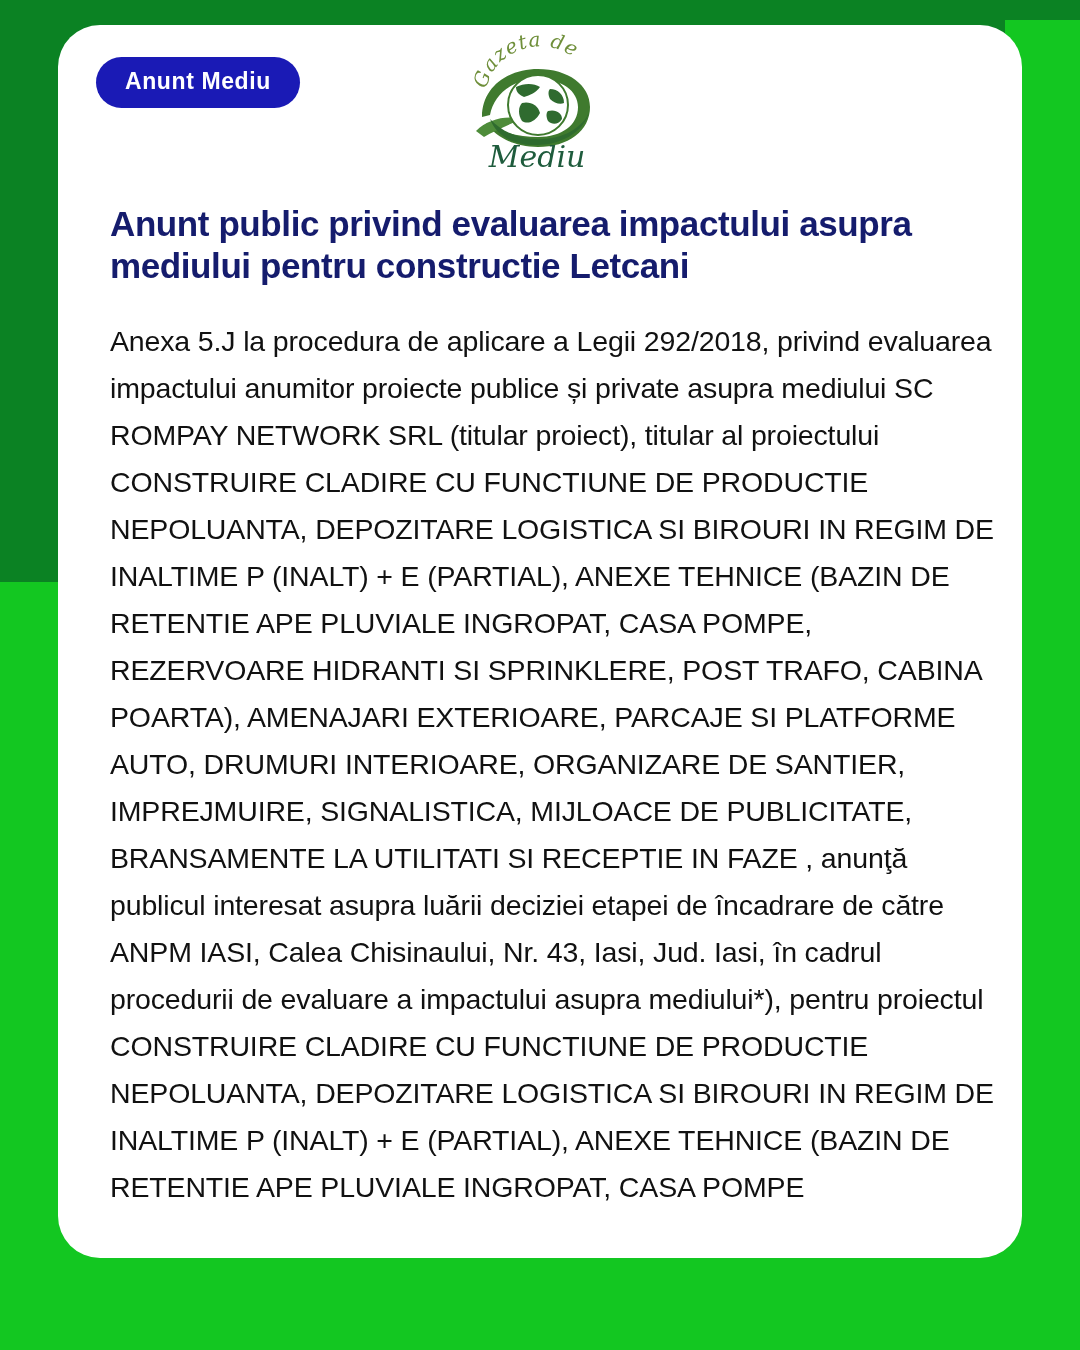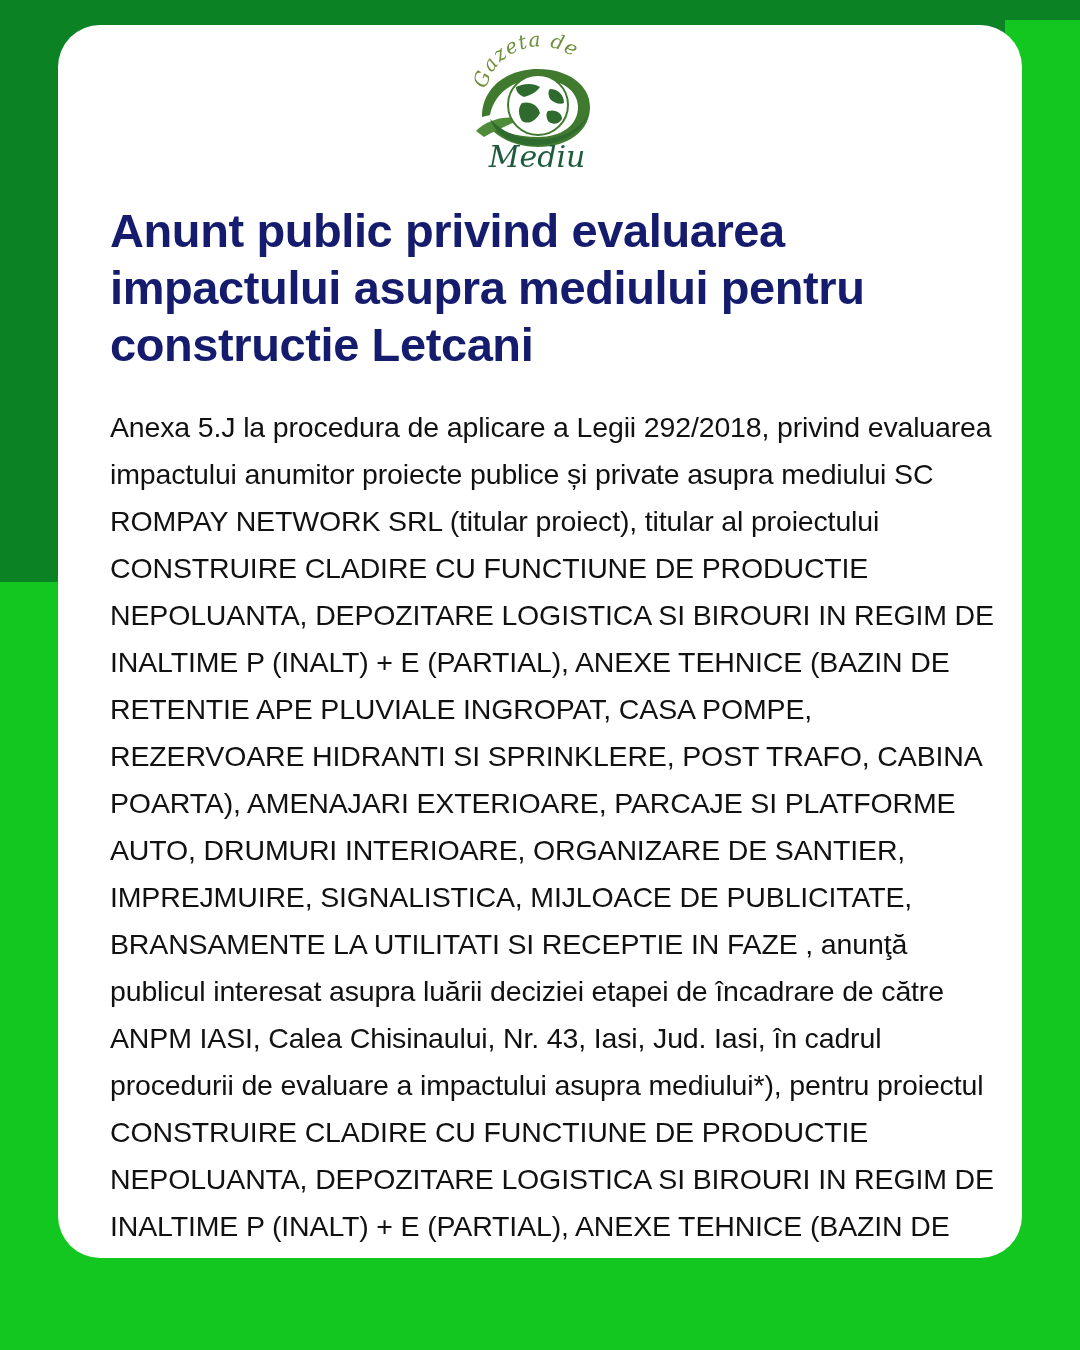--- a/index.html
+++ b/index.html
@@ -61,21 +61,21 @@
     position:absolute;
     left:406px; top:8px;
     width:147px; height:140px;
   }
   #logo svg { display:block; width:147px; height:140px; }
 
   
   #title {
     margin:28px 40px 12px 52px;
     color:#151c6d;
-    font-size:47px;
+    font-size:35px;
     line-height:1.21;
     font-weight:800;
     letter-spacing:-0.4px;
     white-space:pre-line;
   }
 
   
   #body-text {
     margin:30px 28px 0 52px;
     color:#111111;
@@ -89,20 +89,21 @@
 </head>
 <body>
 
 <div id="bg-dark-band"></div>
 <div id="bg-dark-top-strip"></div>
 
 <div id="card">
 
   <div class="header-row">
 
+    <div id="badge">Anunt Mediu</div>
 
     <div id="logo">
       <svg viewBox="0 0 147 140" xmlns="http://www.w3.org/2000/svg">
 
         <defs>
           <path id="arcTop" d="M 22 62 A 54 50 0 0 1 128 50" fill="none"></path>
         </defs>
         <text font-family="DejaVu Serif, serif" font-size="20" font-style="italic" fill="#6f8f3a" letter-spacing="1">
           <textPath href="#arcTop" startOffset="4%">Gazeta de</textPath>
         </text>

